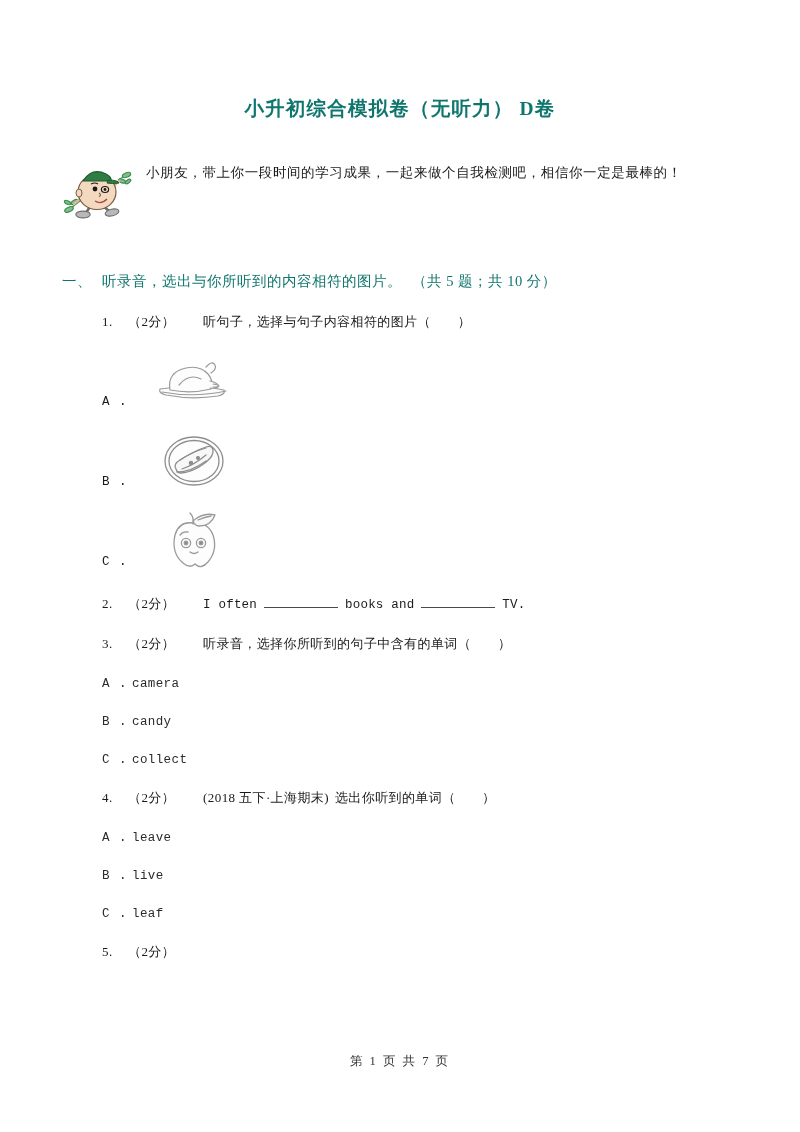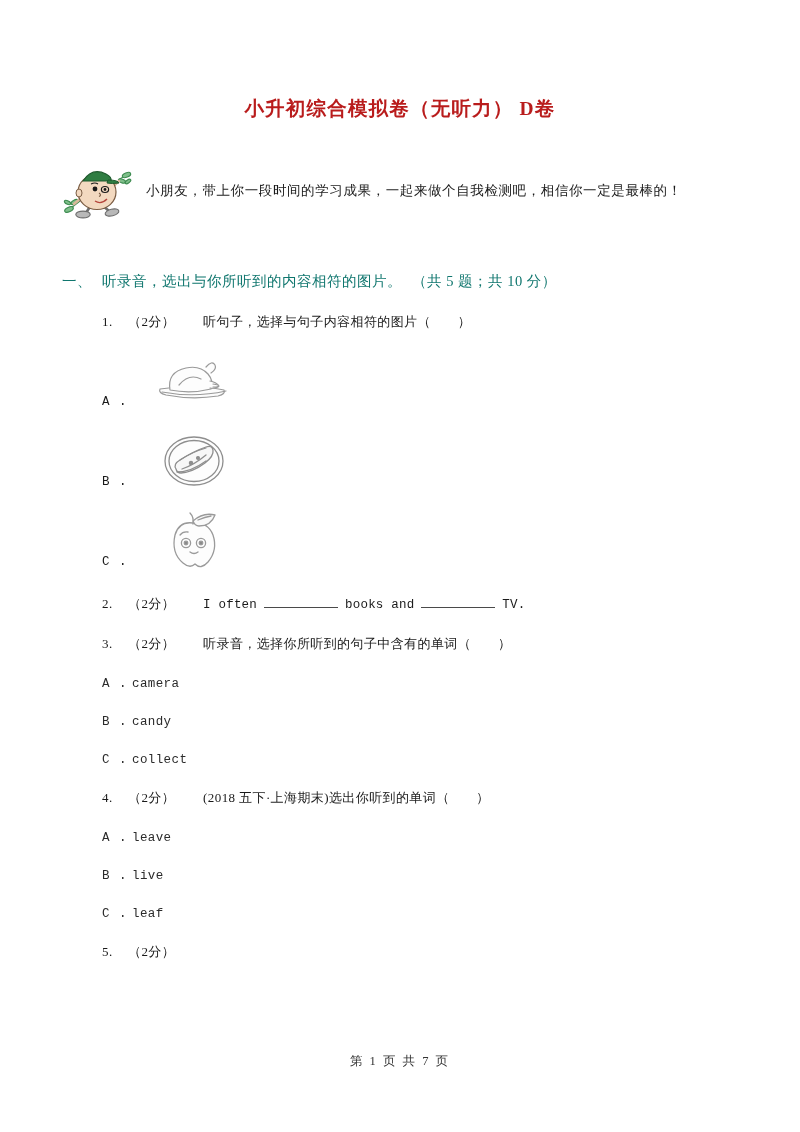--- a/index.html
+++ b/index.html
@@ -22,30 +22,30 @@
     box-sizing: border-box;
     padding: 0 62px;
   }
 
   
   .doc-title {
     text-align: center;
     font-size: 19.5px;
     font-weight: bold;
     letter-spacing: 1.2px;
-    color: #b91c1c;
+    color: #0f766e;
     margin: 0;
     padding-top: 95px;
     font-family: "Liberation Serif", "DejaVu Serif", serif;
   }
 
   
   .intro-row {
     display: flex;
-    align-items: center;
+    align-items: flex-start;
     margin-top: 42px;
     min-height: 56px;
   }
   .mascot {
     width: 72px;
     height: 56px;
     flex: 0 0 72px;
     position: relative;
   }
   .intro-text {
@@ -80,21 +80,21 @@
   .q-line {
     display: flex;
     align-items: baseline;
     white-space: nowrap;
   }
   .q-index {
     width: 26px;
     flex: 0 0 26px;
   }
   .q-points { margin-right: 28px; }
-  .q-tag { }
+  .q-tag { margin-right: 6px; }
   .q-text-en {
     font-family: "Liberation Mono", "DejaVu Sans Mono", monospace;
     font-size: 12.5px;
     letter-spacing: 0.2px;
   }
   .blank-line {
     display: inline-block;
     width: 74px;
     border-bottom: 1px solid #4a4a4a;
     margin: 0 7px;

